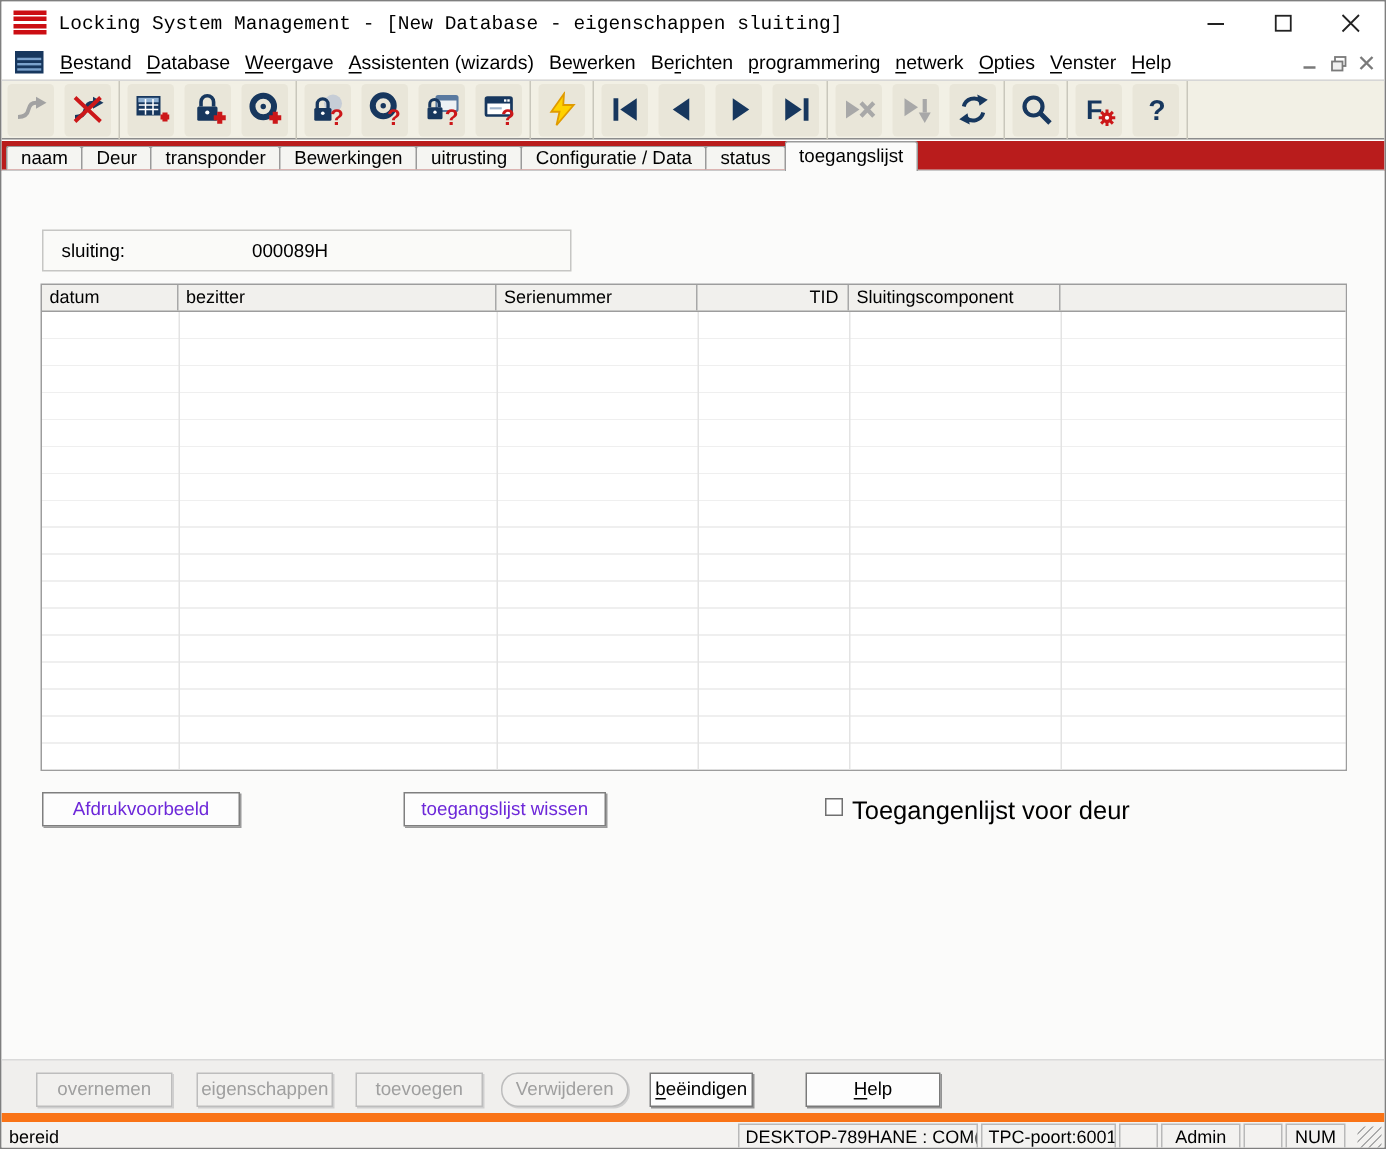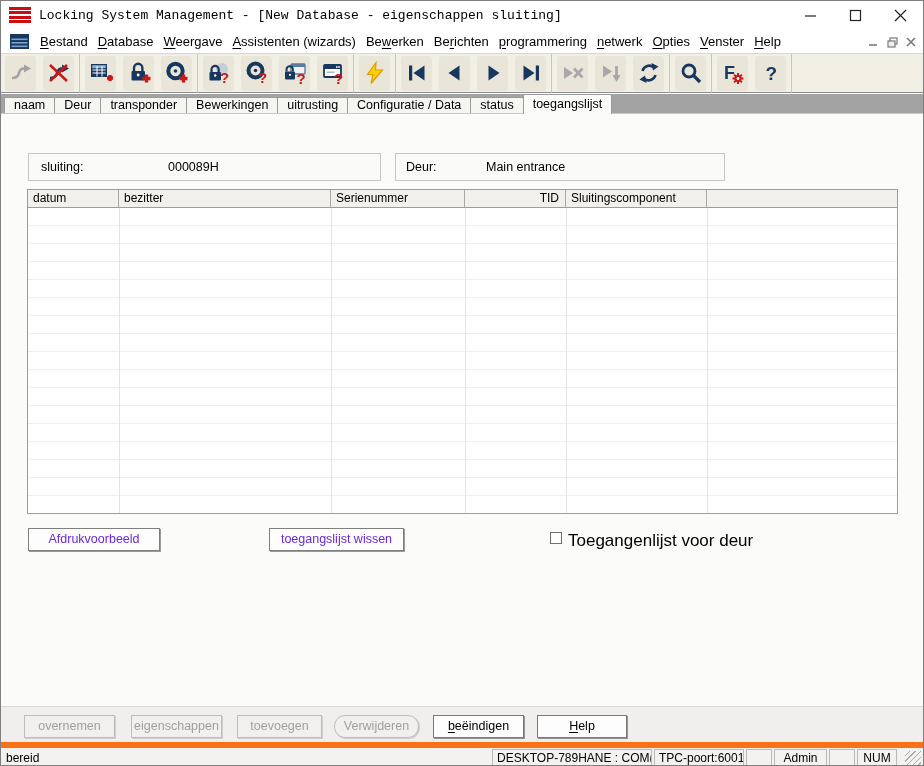--- a/index.html
+++ b/index.html
@@ -27,21 +27,21 @@
   .mdi-btn { width:16px; height:14px; display:flex; align-items:center; justify-content:center; }
   
   .toolbar { position:absolute; left:0; top:52px; width:100%; height:40px;
     background:#f2f0e5; border-top:1px solid #d6d6d6; border-bottom:1px solid #8c8c8c;
     display:flex; align-items:center; padding-left:4px; }
   .tbtn { width:31px; height:35px; margin-right:7px; background:#e9e6d9; border-radius:3px;
     display:flex; align-items:center; justify-content:center; flex:none; }
   .tsep { width:1px; height:39px; background:#c9c7bc; margin:0 5px 0 -2px; flex:none; }
   
   .tabstrip { position:absolute; left:0; top:93px; width:100%; height:20px;
-    background:#a3a3a3; display:flex; align-items:flex-end; padding-left:3px;
+    background:#b91c1c; display:flex; align-items:flex-end; padding-left:3px;
     border-bottom:1px solid #c9c9c9; }
   .tab { height:16px; line-height:15px; padding:0 9px; font-size:12.5px; color:#000;
     background:#f5f5f2; border:1px solid #9a9a9a; border-bottom:none; margin-right:-1px;
     border-radius:2px 2px 0 0; white-space:nowrap; }
   .tab.active { height:20px; line-height:19px; background:#fbfbfa; position:relative; z-index:3;
     margin-bottom:-1px; }
   
   .content { position:absolute; left:0; top:113px; width:100%; height:592px; background:#fbfbfa; }
   .groupbox { position:absolute; height:28px; border:1px solid #c6c6c4; background:#fafaf8; }
   .gb-label { position:absolute; top:6px; font-size:12.5px; color:#000; white-space:nowrap; }
@@ -321,24 +321,20 @@
     <div class="tab">status</div>
     <div class="tab active">toegangslijst</div>
   </div>
 
   <div class="content">
 
     <div class="groupbox" style="left:27px; top:39px; width:353px;">
       <div class="gb-label" style="left:12px;">sluiting:</div>
       <div class="gb-value" style="left:139px;">000089H</div>
     </div>
-    <div class="groupbox" style="left:394px; top:39px; width:330px;">
-      <div class="gb-label" style="left:10px;">Deur:</div>
-      <div class="gb-value" style="left:90px;">Main entrance</div>
-    </div>
 
     <div class="acc-table">
       <div class="acc-header">
         <div class="hcell" style="width:91px;">datum</div>
         <div class="hcell" style="width:212px;">bezitter</div>
         <div class="hcell" style="width:134px;">Serienummer</div>
         <div class="hcell right" style="width:101px;">TID</div>
         <div class="hcell" style="width:141px;">Sluitingscomponent</div>
         <div class="hcell last"></div>
       </div>
@@ -356,21 +352,21 @@
 
     <div class="checkbox" style="left:549px; top:418px;"></div>
     <div class="cb-label" style="left:567px; top:417px;">Toegangenlijst voor deur</div>
   </div>
 
   <div class="buttonbar">
     <div class="fbtn disabled" style="left:23px; width:91px;"><span>overnemen</span><span class="accel"></span><span></span></div>
     <div class="fbtn disabled" style="left:130px; width:91px;"><span>eigenschappen</span><span class="accel"></span><span></span></div>
     <div class="fbtn disabled" style="left:236px; width:85px;"><span>toevoegen</span><span class="accel"></span><span></span></div>
     <div class="fbtn disabled" style="left:333px; width:85px;border-radius:11px;"><span>Verwijderen</span><span class="accel"></span><span></span></div>
-    <div class="fbtn enabled" style="left:432px; width:91px;"><span></span><span class="accel">b</span><span>eëindigen</span></div>
+    <div class="fbtn enabled" style="left:432px; width:69px;"><span></span><span class="accel">b</span><span>eëindigen</span></div>
     <div class="fbtn enabled" style="left:536px; width:90px;"><span></span><span class="accel">H</span><span>elp</span></div>
   </div>
 
   <div class="statusbar">
     <div class="status-msg">bereid</div>
     <div class="status-spacer"></div>
     <div class="spanel" style="width:160px;">DESKTOP-789HANE : COM(*)</div>
     <div class="spanel" style="width:90px;">TPC-poort:6001</div>
     <div class="spanel" style="width:26px;"></div>
     <div class="spanel center" style="width:53px;">Admin</div>

